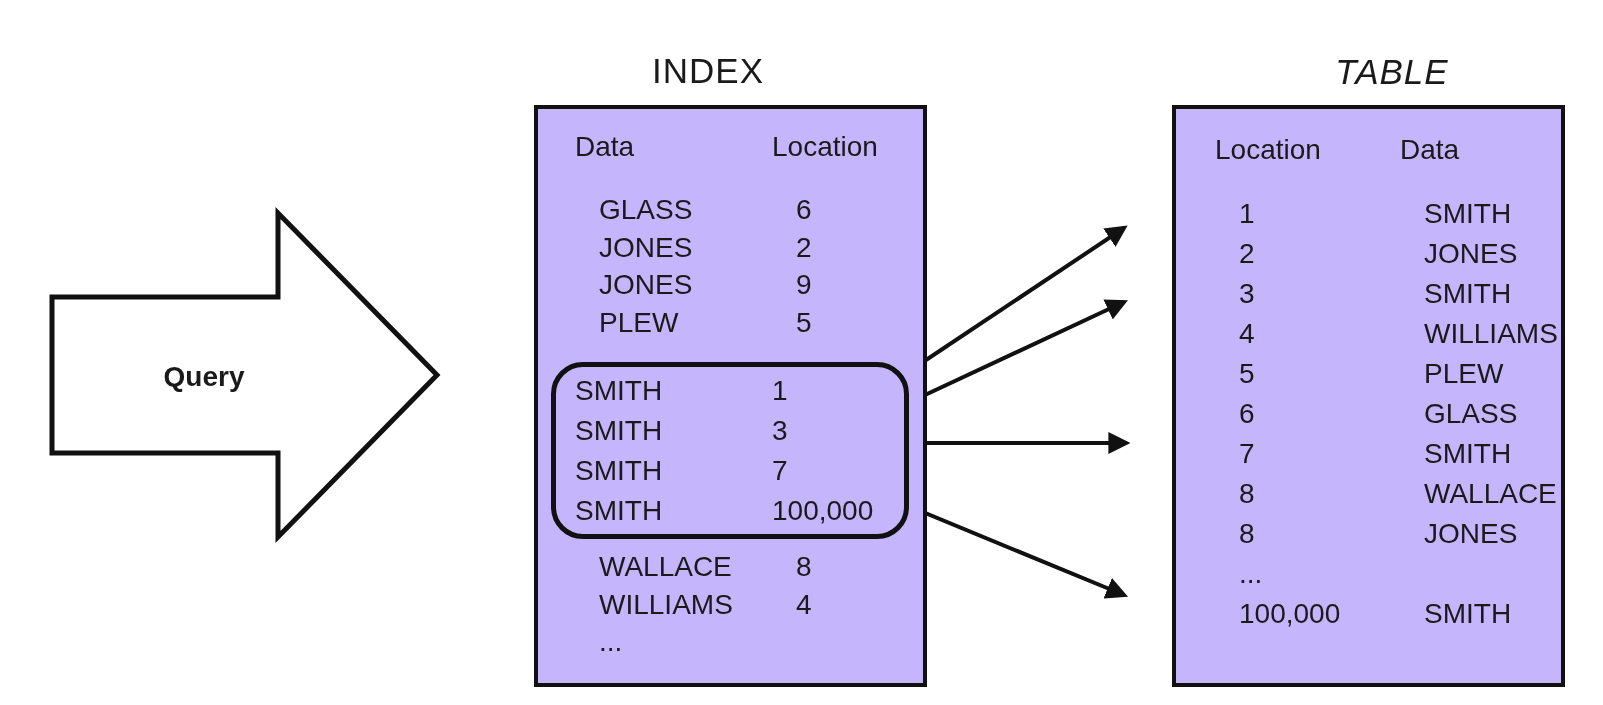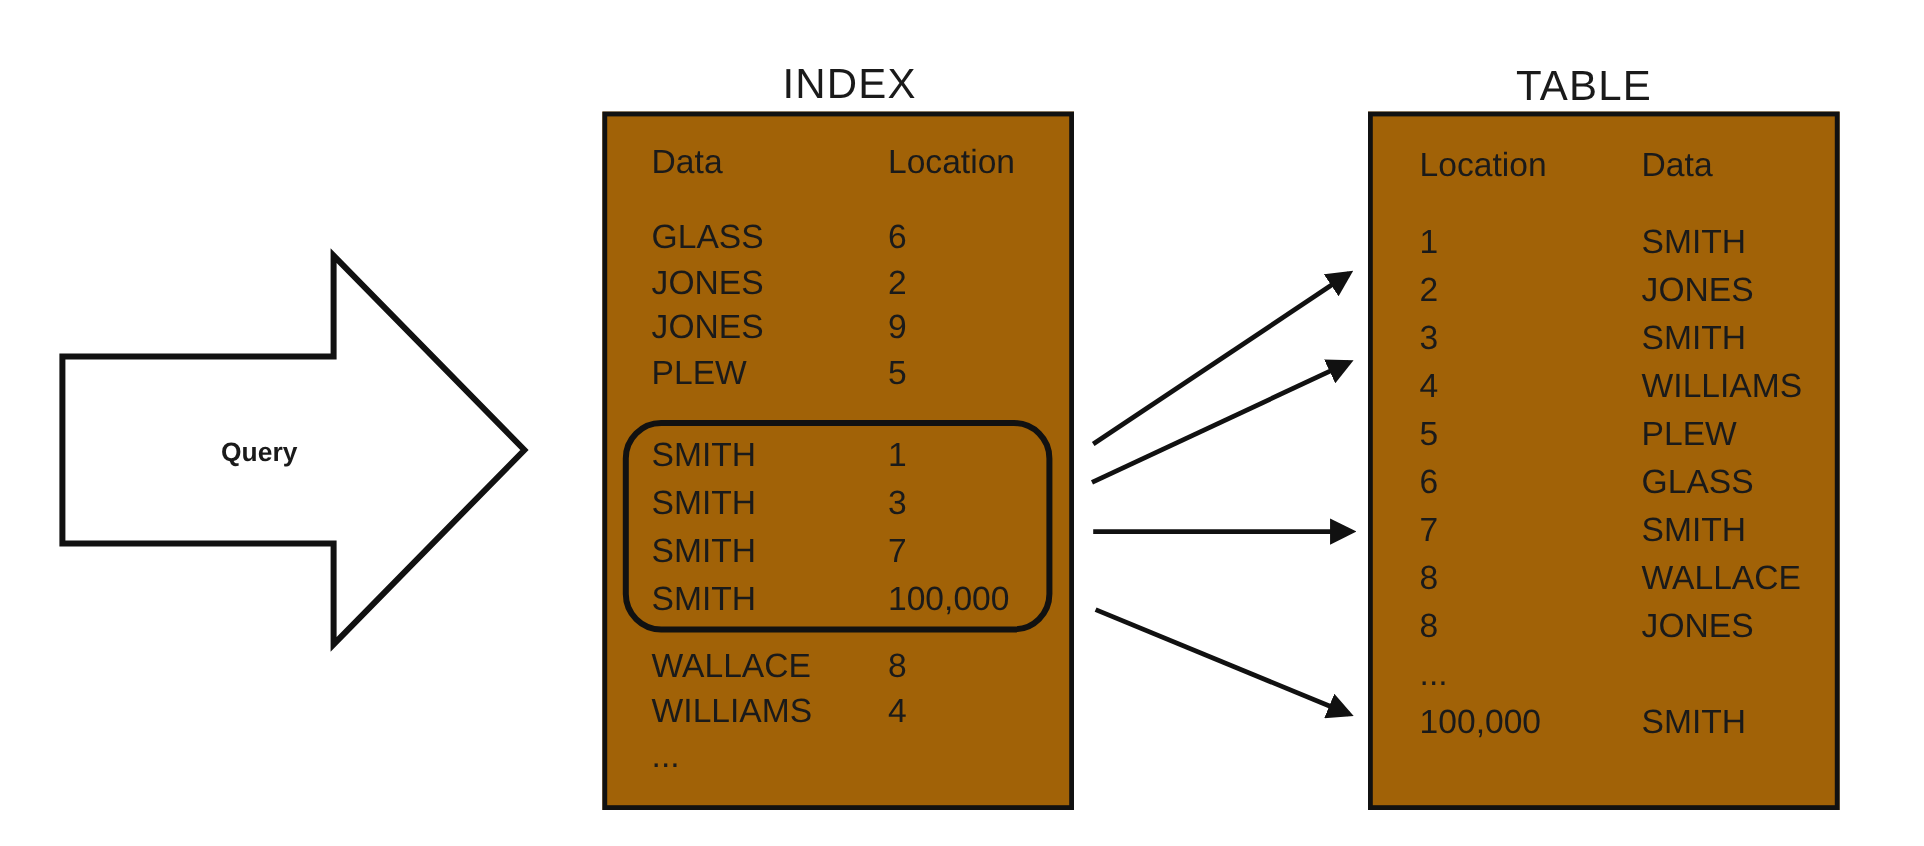--- a/index.html
+++ b/index.html
@@ -25,47 +25,49 @@
   }
   .box-title {
     position: absolute;
     transform: translateX(-50%);
     font-size: 35px;
     letter-spacing: 1px;
     white-space: nowrap;
   }
   .query-label {
     position: absolute;
-    left: 216px;
+    left: 204px;
     top: 377px;
     transform: translate(-50%, -50%);
-    font-size: 22px;
+    font-size: 28px;
     font-weight: bold;
     white-space: nowrap;
   }
   .data-box {
     position: absolute;
-    top: 93px;
+    top: 105px;
     width: 393px;
     height: 582px;
     border: 4px solid #111111;
     box-sizing: border-box;
-    background: #a16207;
+    background: #c4b5fd;
+    margin-left: 32px;
   }
   .index-box { left: 502px; }
   .table-box { left: 1140px; }
 
   .grid-row, .grid-head {
     display: grid;
     white-space: nowrap;
   }
   .rows-group {
     position: absolute;
     left: 0;
     right: 0;
+    padding-left: 24px;
   }
   .fs { font-size: 28px; }
 
   
   .index-box .grid-head,
   .index-box .grid-row { grid-template-columns: 197px auto; padding-left: 37px; }
   .index-head   { top: 19px;  line-height: 38px; }
   .index-top    { top: 82px;  line-height: 37.5px; }
   .index-bottom { top: 439px; line-height: 37.5px; }
 
@@ -110,21 +112,21 @@
       <line x1="911" y1="370" x2="1124" y2="228" marker-end="url(#ah)"></line>
       <line x1="910" y1="402" x2="1124" y2="302" marker-end="url(#ah)"></line>
       <line x1="911" y1="443" x2="1126" y2="443" marker-end="url(#ah)"></line>
       <line x1="913" y1="508" x2="1124" y2="595" marker-end="url(#ah)"></line>
     </g>
   </svg>
 
   <div class="query-label">Query</div>
 
   <div class="box-title" style="left:708px; top:51px;">INDEX</div>
-  <div class="box-title" style="left:1320px; top:52px;">TABLE</div>
+  <div class="box-title" style="left:1392px; top:52px;font-style:italic;">TABLE</div>
 
   <div class="data-box index-box">
     <div class="grid-head rows-group index-head fs">
       <span>Data</span>
       <span>Location</span>
     </div>
 
     <div class="rows-group index-top fs">
 
         <div class="grid-row">

